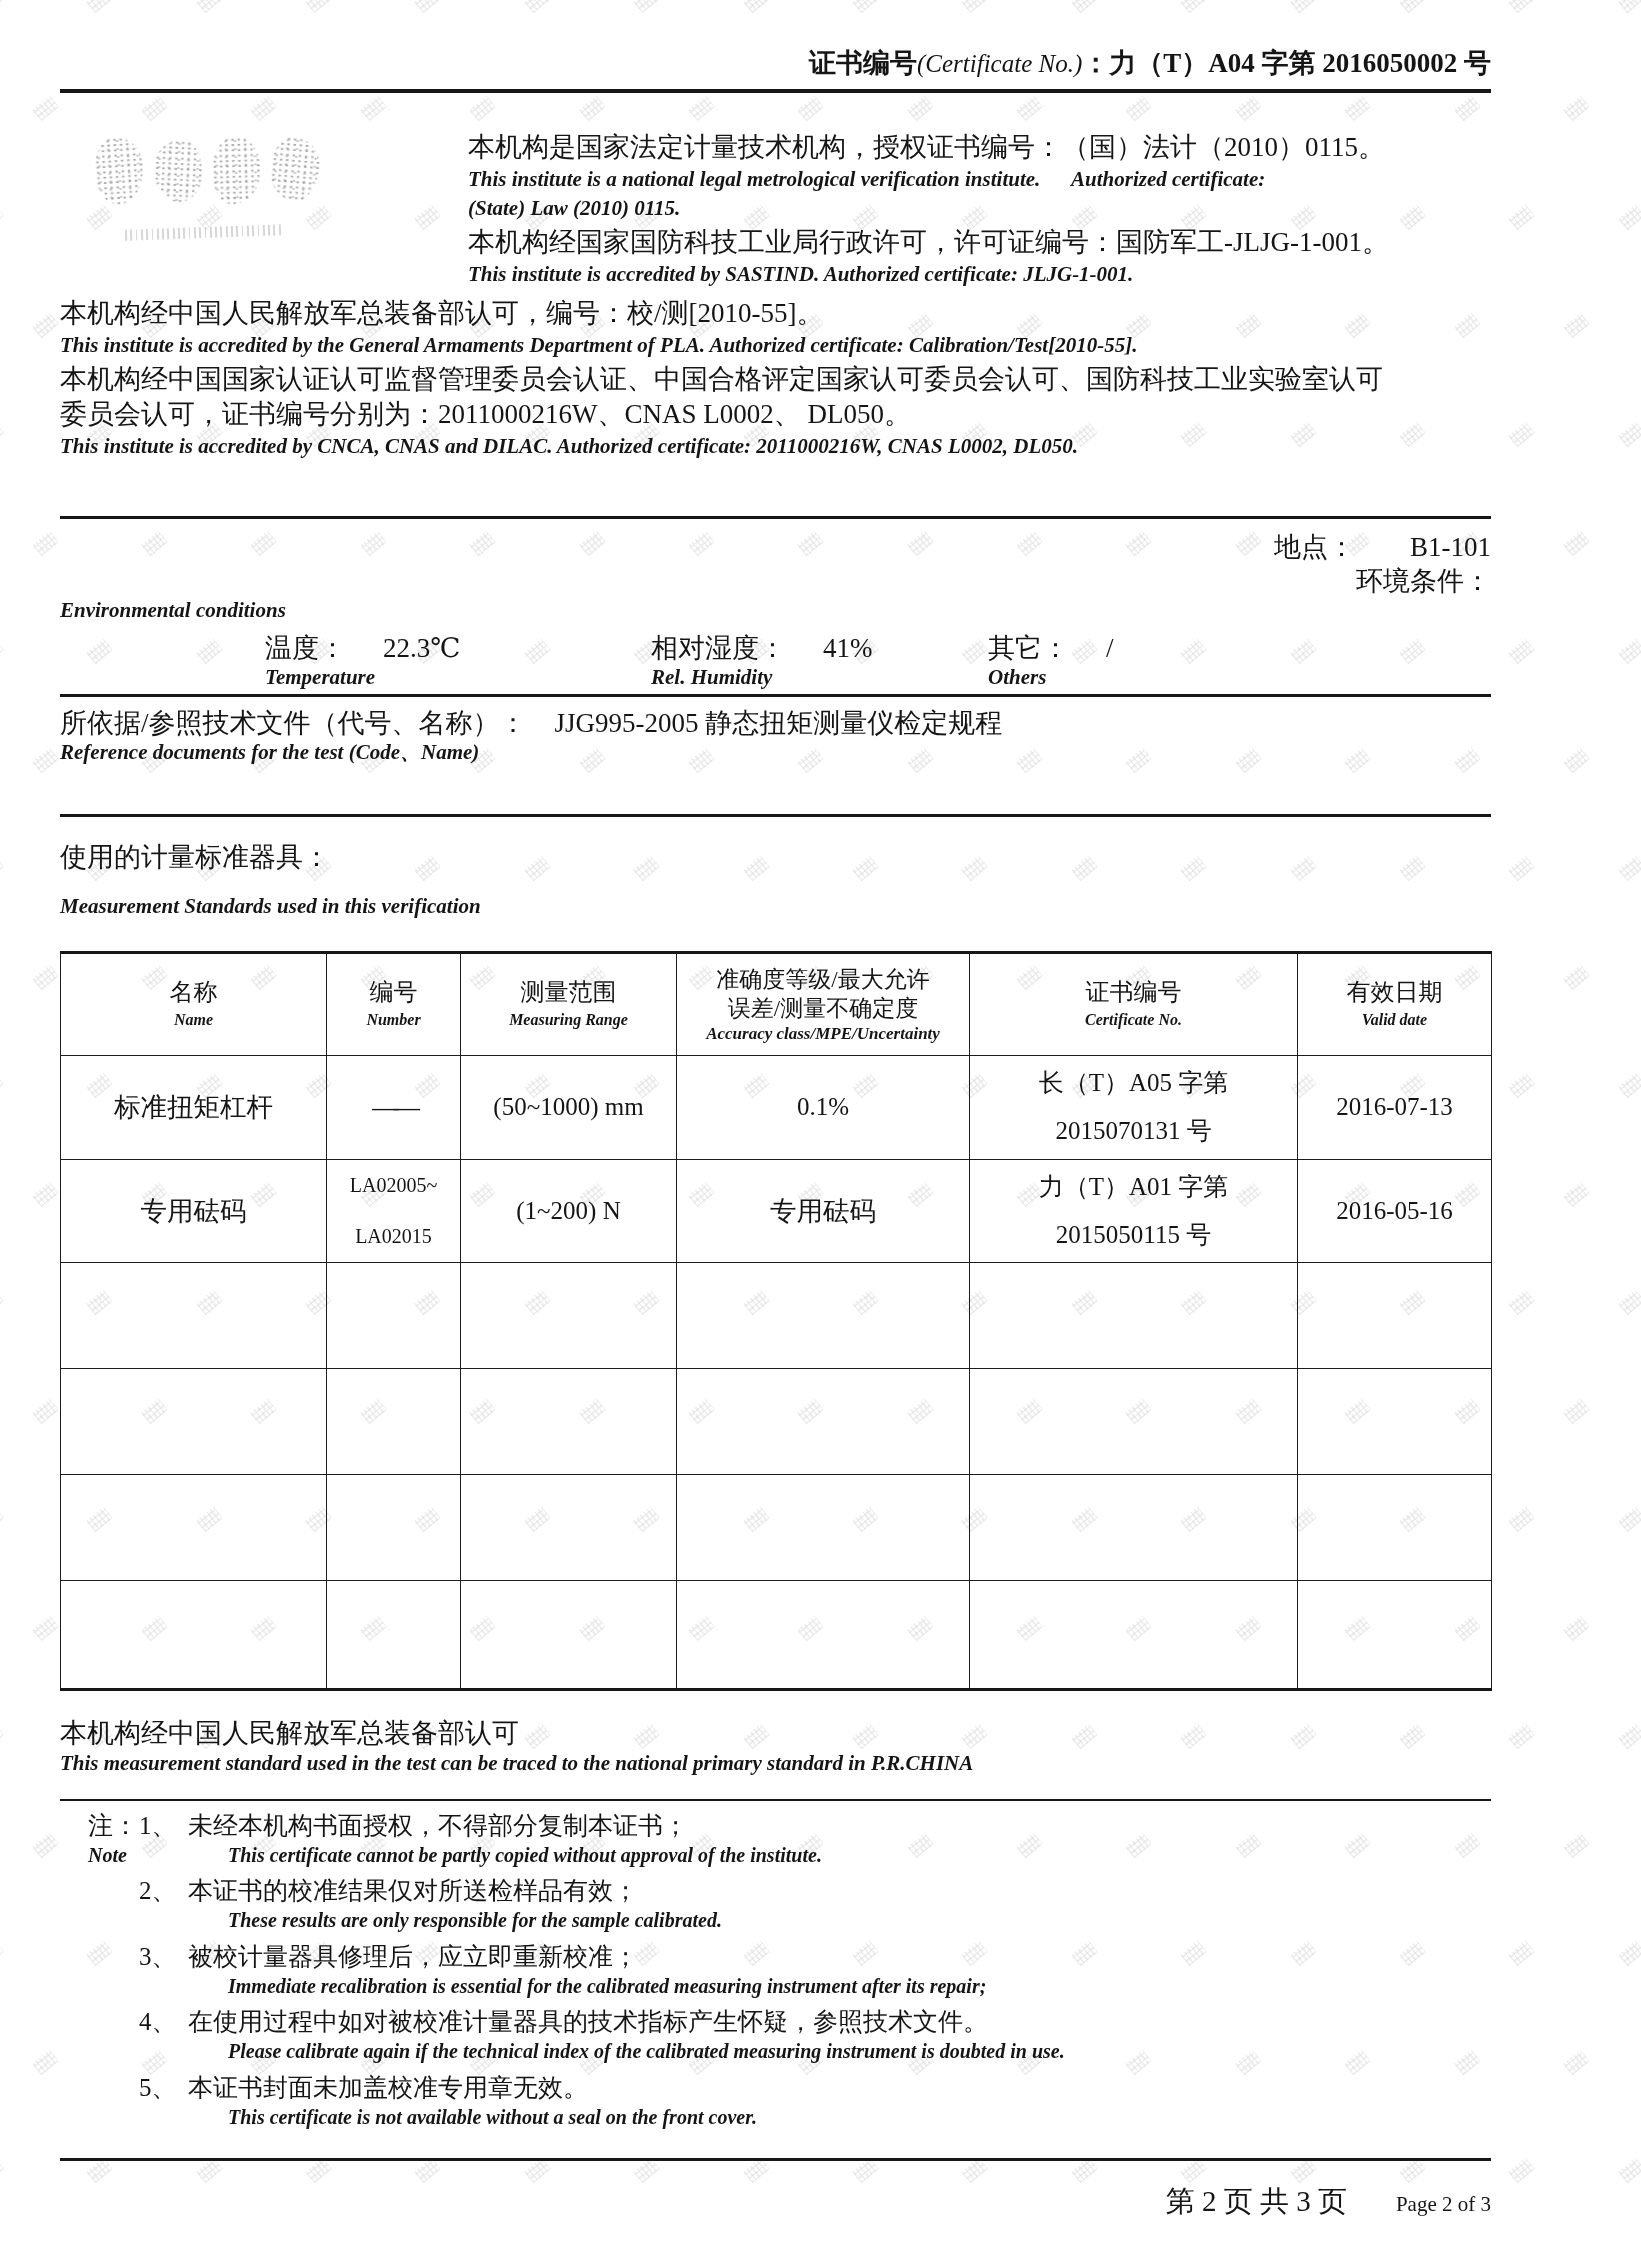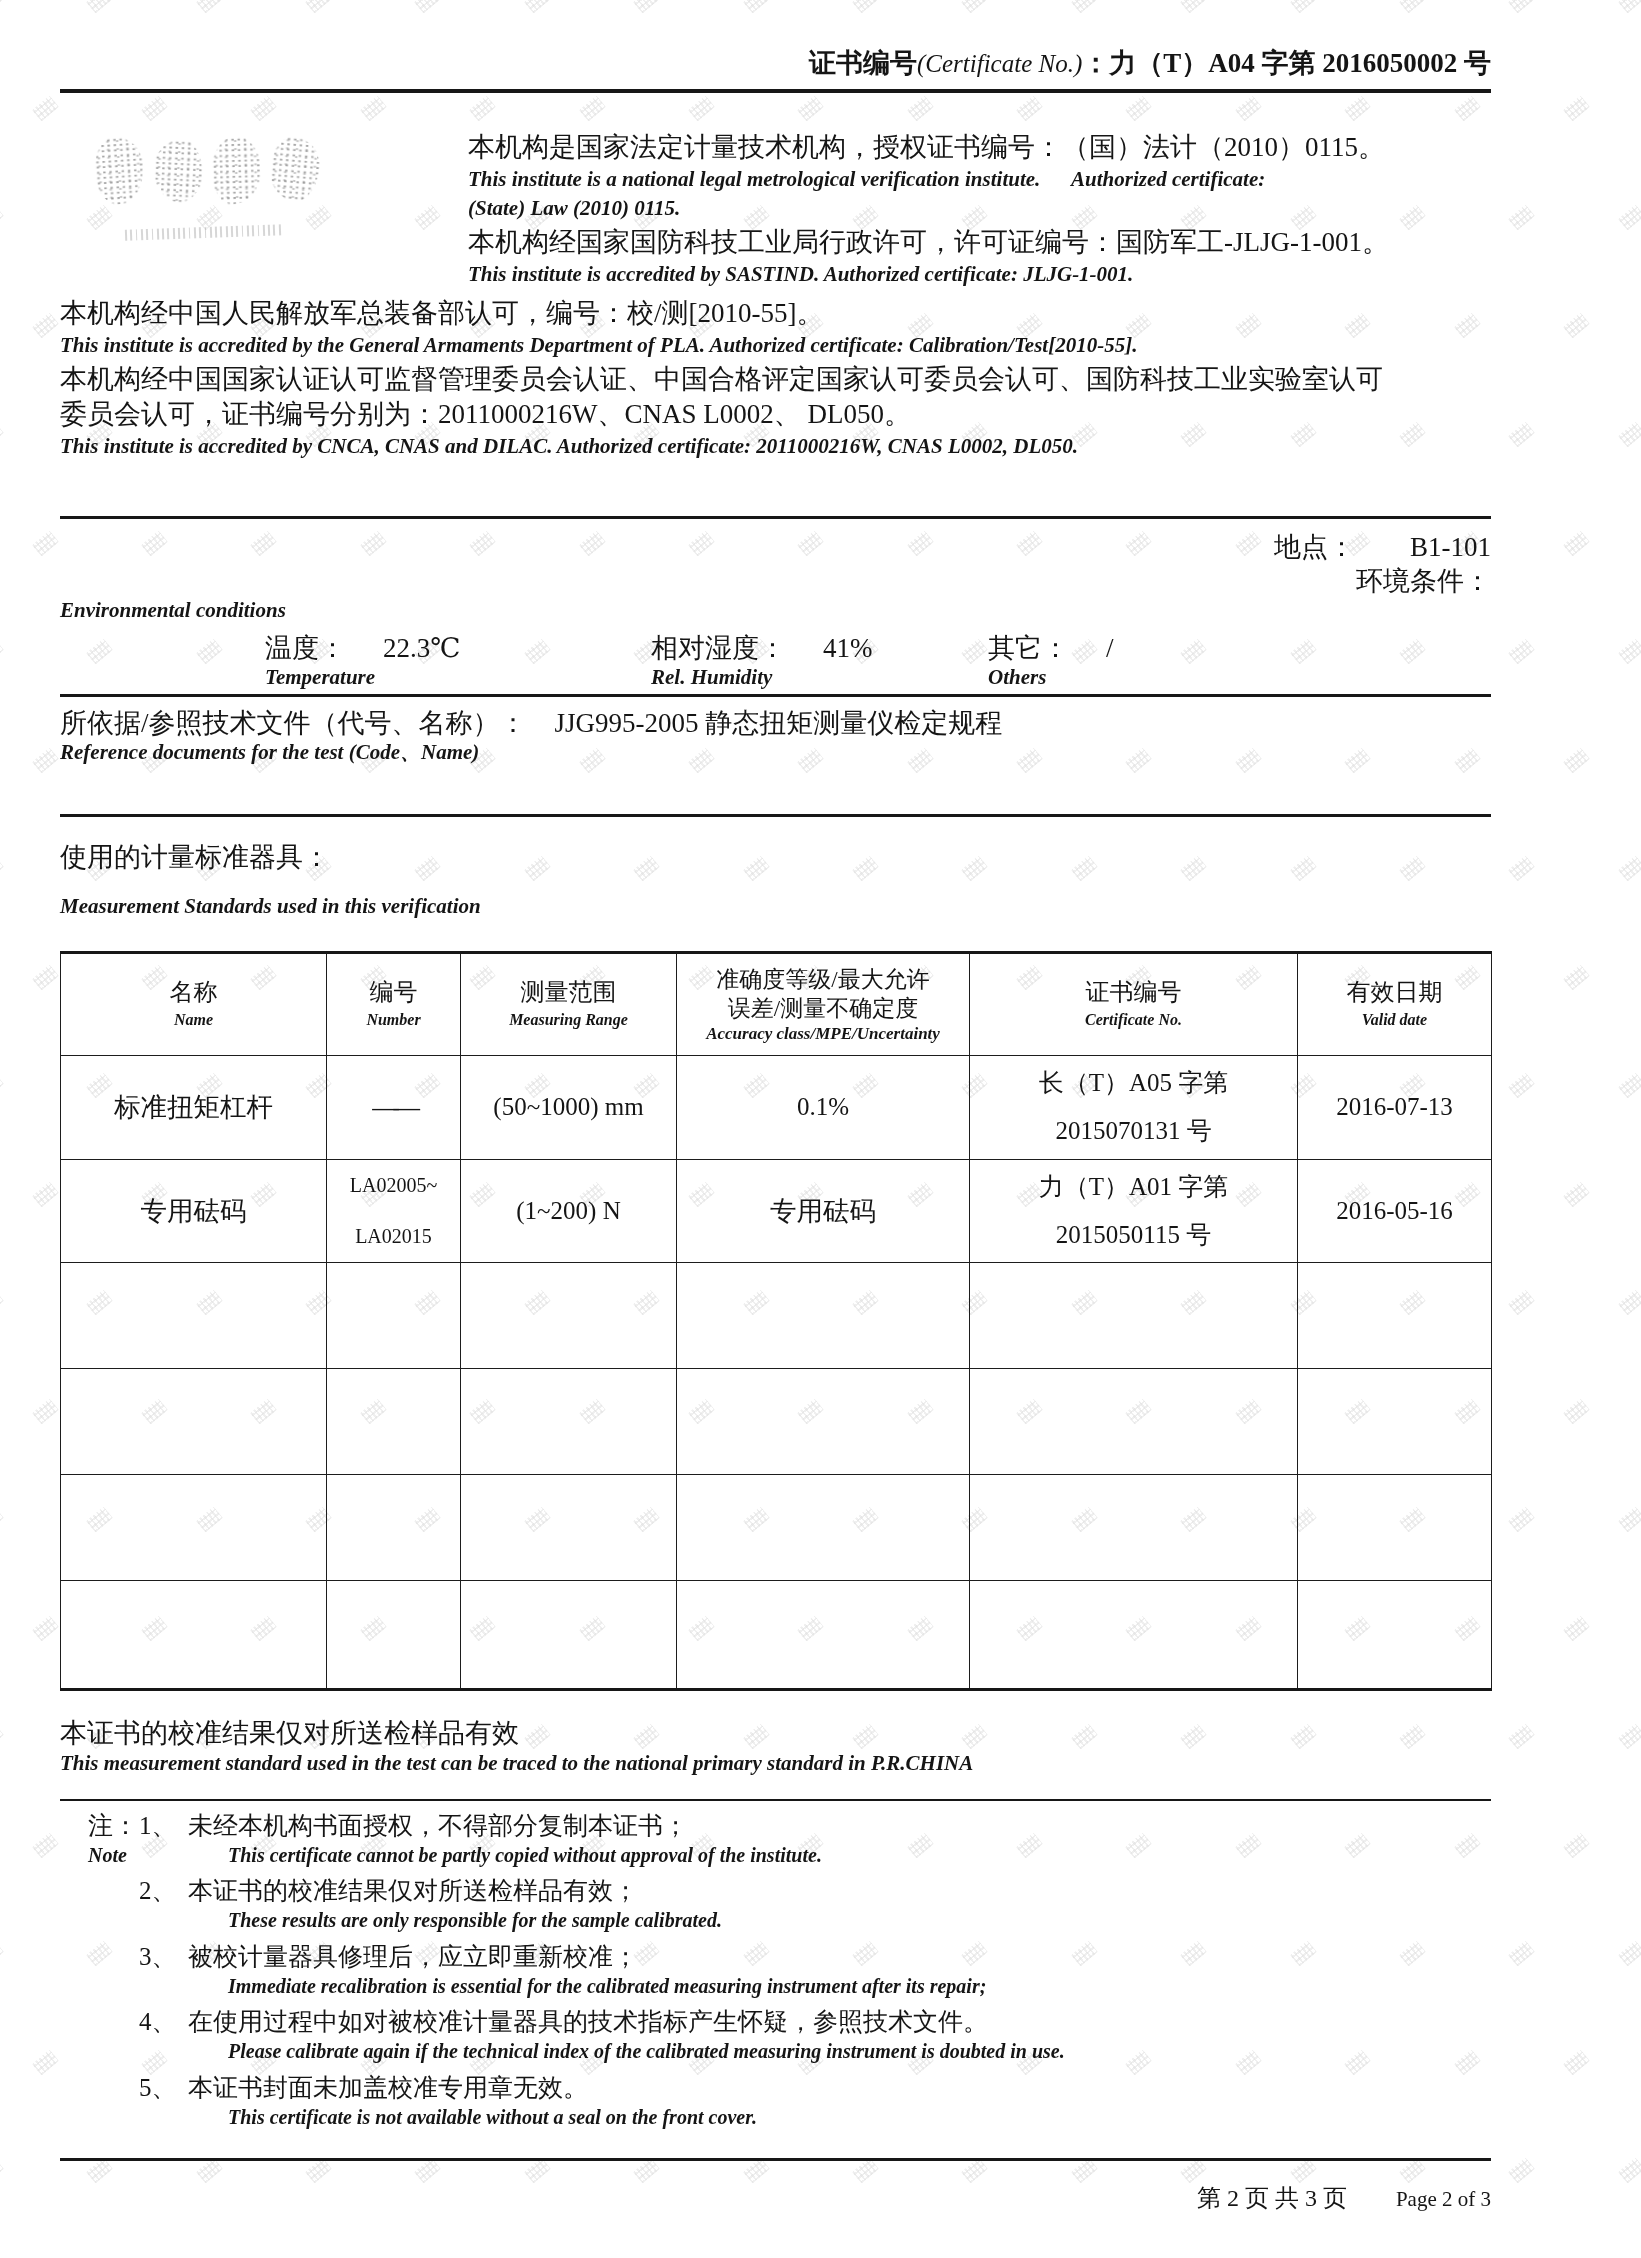--- a/index.html
+++ b/index.html
@@ -120,21 +120,21 @@
   .note-item{display:grid;grid-template-columns:51px 49px 1fr;margin-bottom:7px;}
   .note-cn{font-size:25px;line-height:32px;}
   .note-en{font-style:italic;font-weight:700;font-size:20px;line-height:26.5px;margin-left:40px;}
   .note-no{font-size:25px;line-height:32px;}
   .note-label-cn{font-size:25px;line-height:32px;}
   .note-label-en{font-style:italic;font-weight:700;font-size:20px;line-height:26.5px;}
   .rule-notes{margin-top:28px;}
 
   
   .footer{margin-top:21px;display:flex;justify-content:flex-end;gap:49px;align-items:baseline;}
-  .foot-cn{font-size:24px;}
+  .foot-cn{font-size:29px;}
   .foot-en{font-size:21px;}
 </style>
 </head>
 <body>
 
 <div class="page">
   <div class="watermark" id="watermark">
       <div class="wm-mark" style="left: -21px; top: -7px;"></div>
       <div class="wm-mark" style="left: 88px; top: -7px;"></div>
       <div class="wm-mark" style="left: 198px; top: -7px;"></div>
@@ -626,21 +626,21 @@
             <td></td>
             <td></td>
             <td></td>
             <td></td>
             <td></td>
           </tr>
     </tbody>
       </table>
 
     <div class="trace">
-      <div class="cn">本证书的校准结果仅对所送检样品有效</div>
+      <div class="cn">本机构经中国人民解放军总装备部认可</div>
       <div class="en">This measurement standard used in the test can be traced to the national primary standard in P.R.CHINA</div>
     </div>
 
     <div class="rule t2 rule-trace"></div>
 
     <div class="notes">
       <div class="note-item">
         <div>
           <div class="note-label-cn">注：</div>
           <div class="note-label-en">Note</div>

